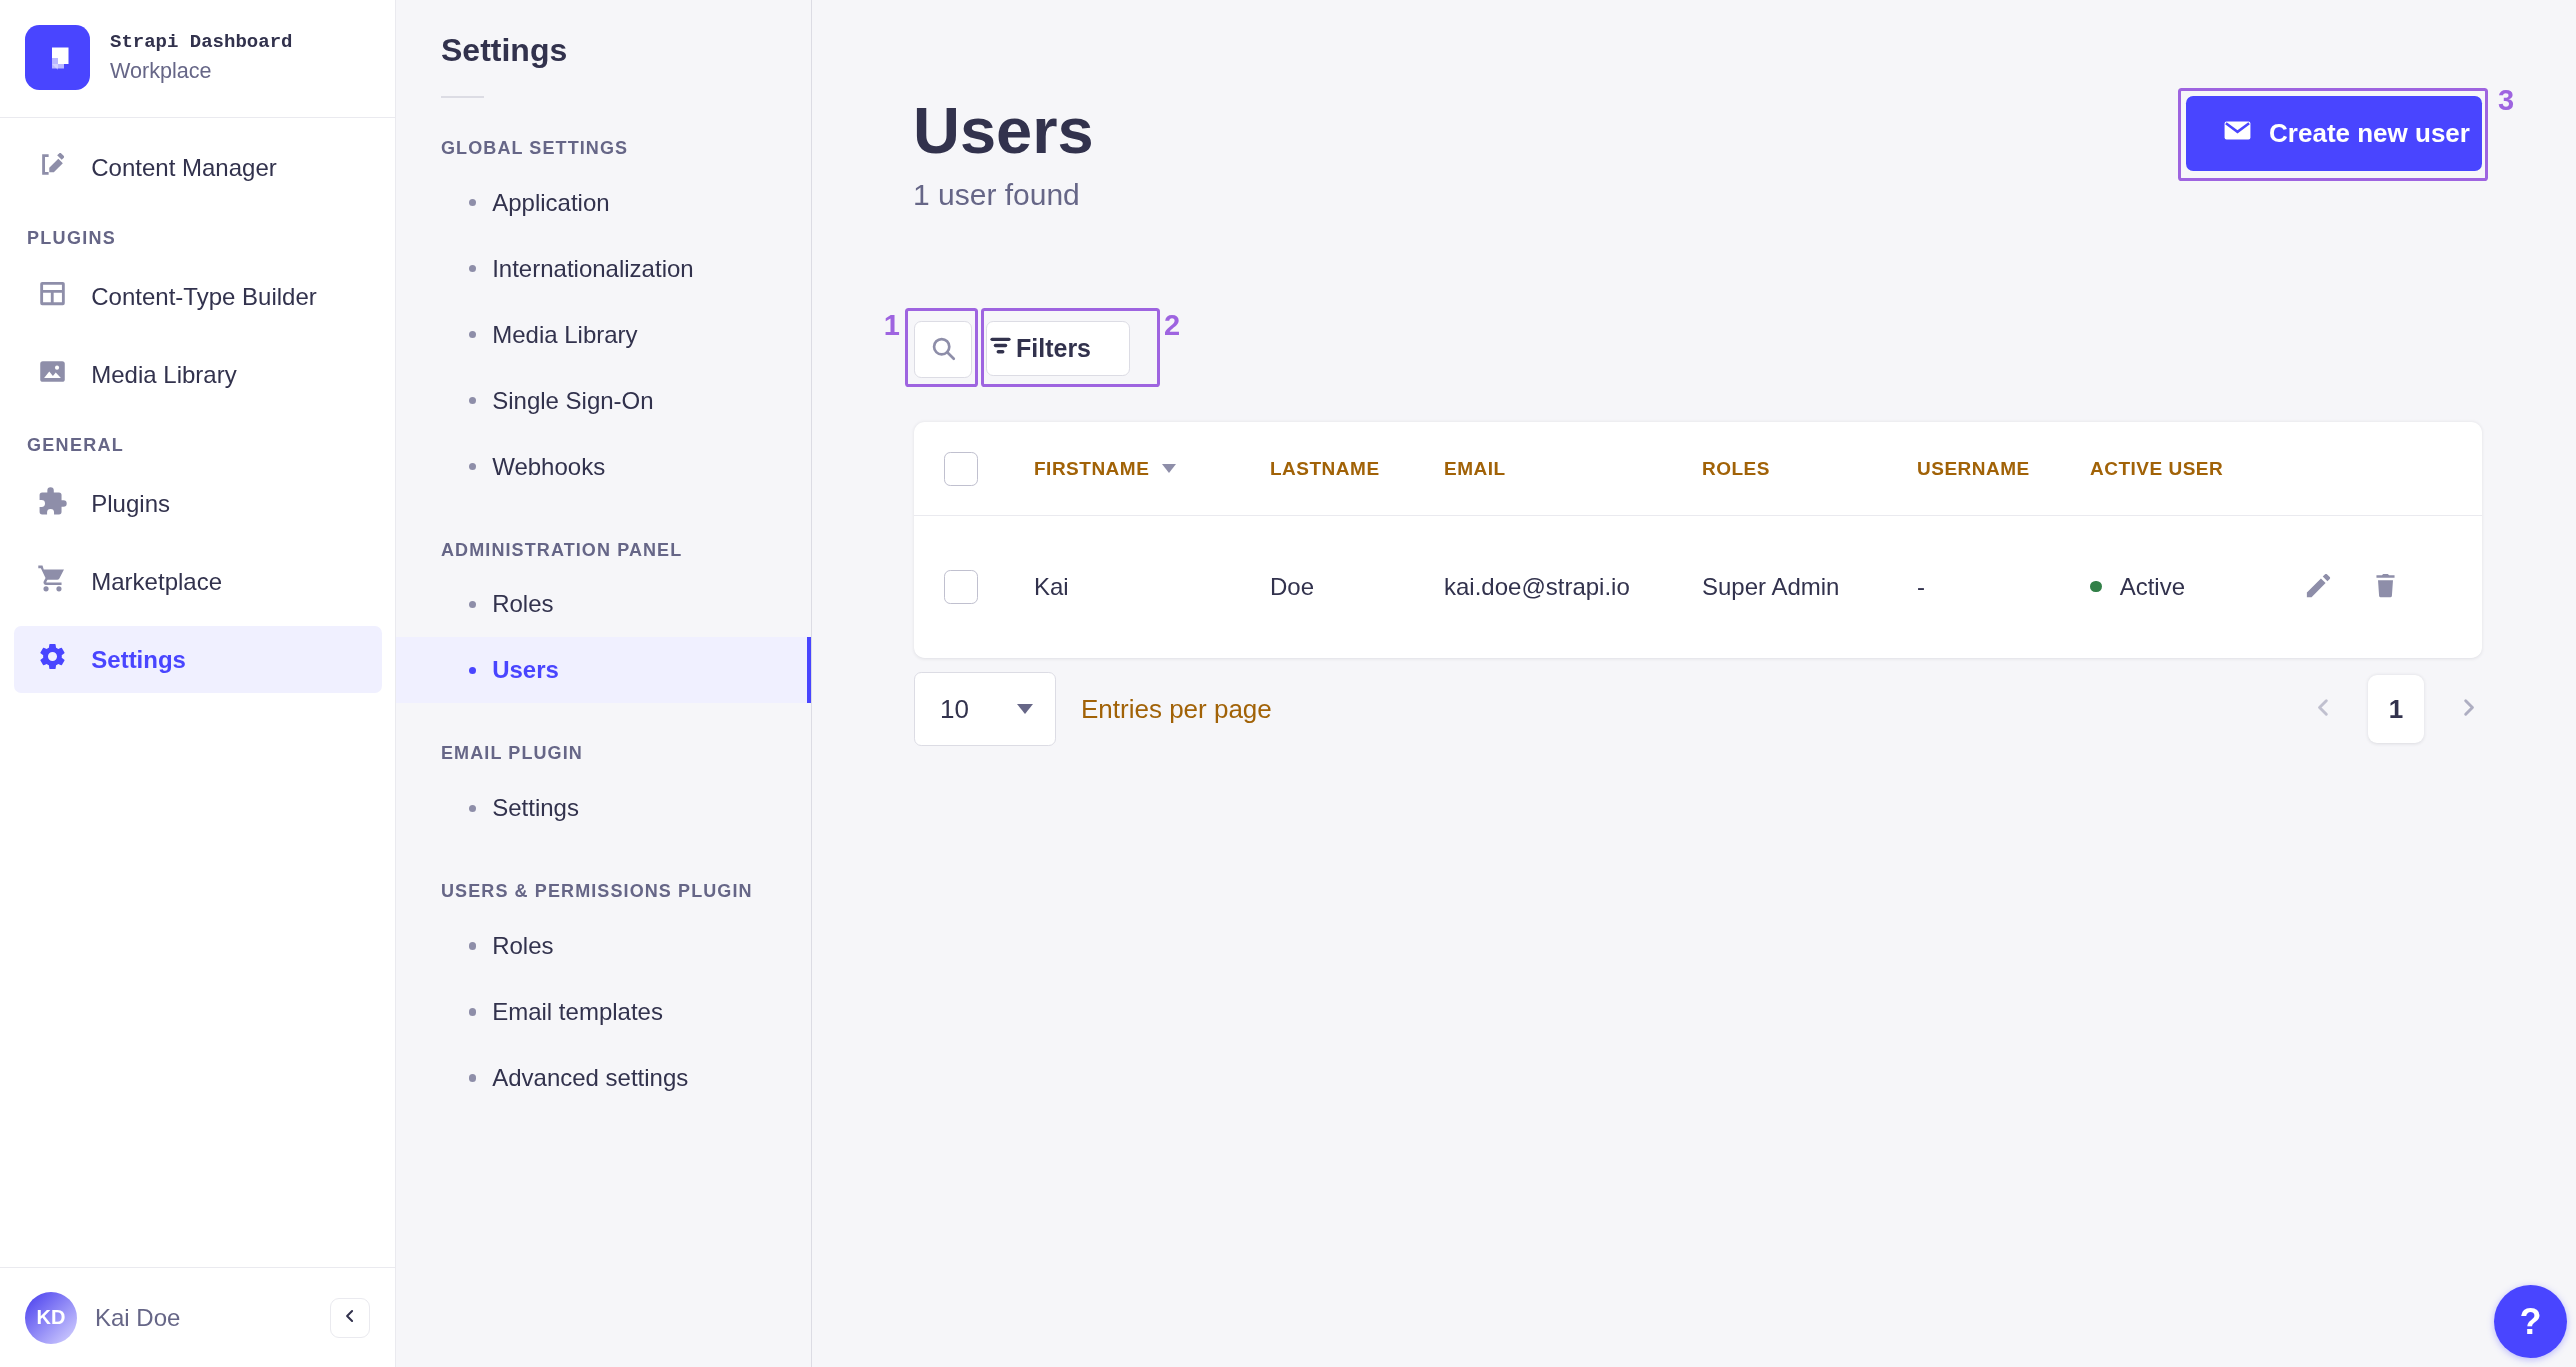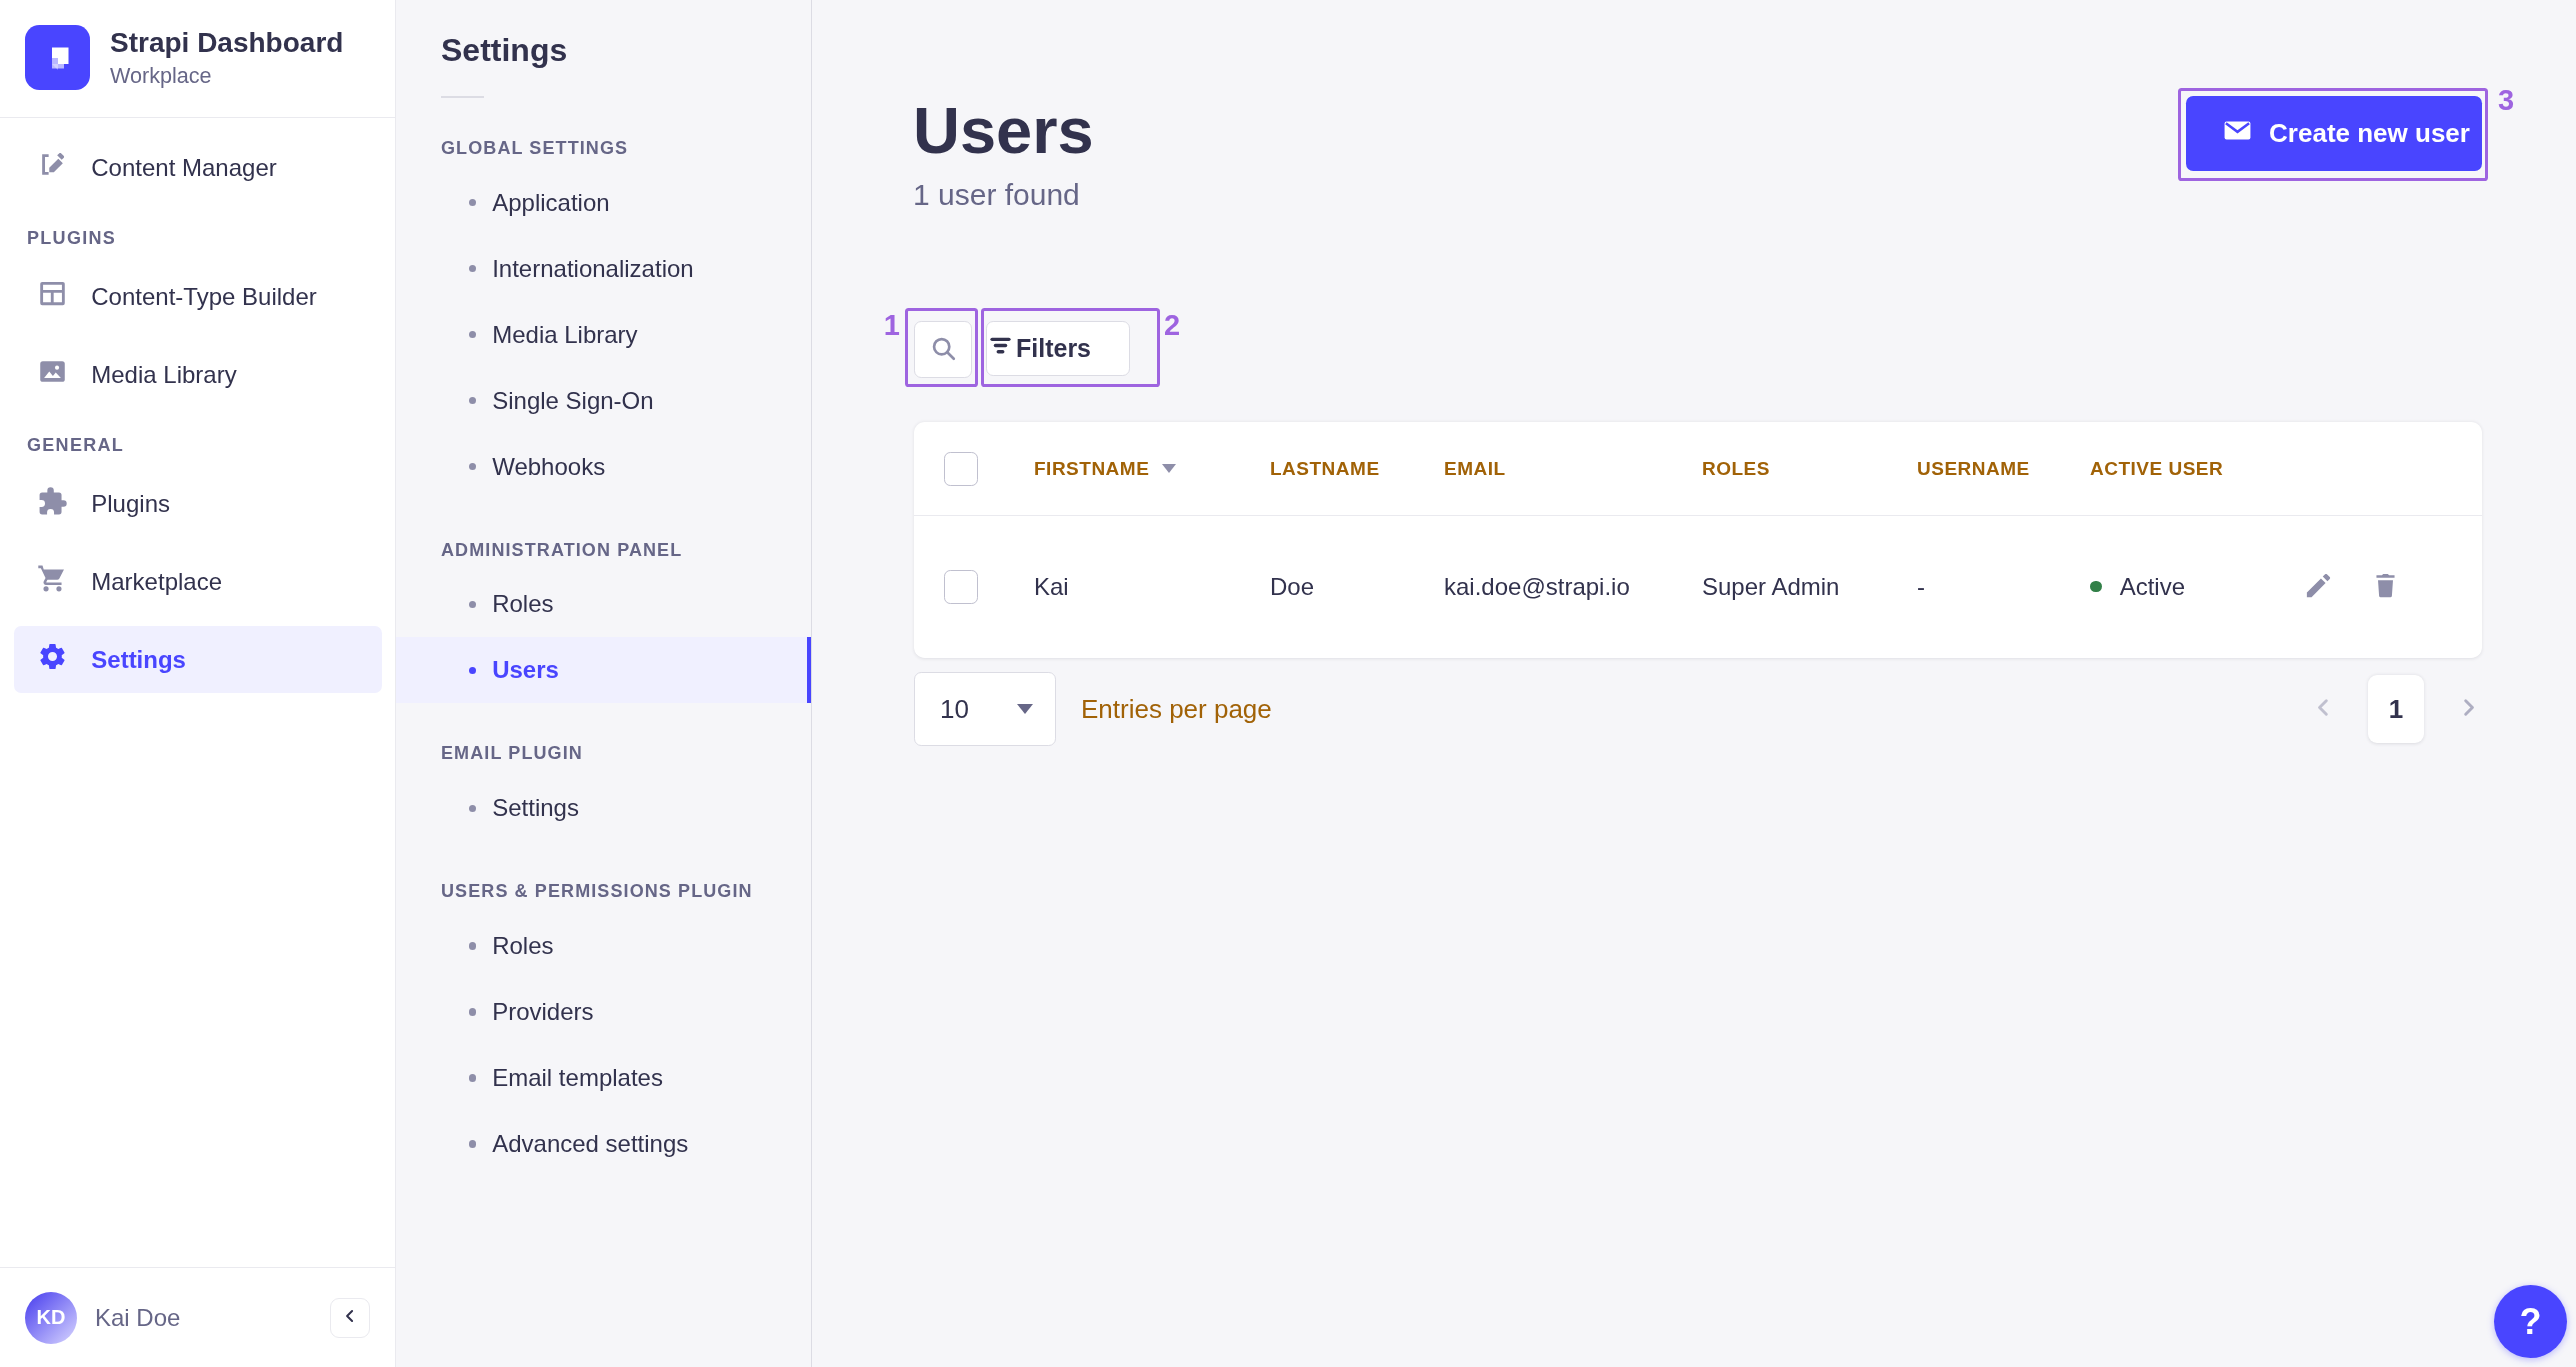--- a/index.html
+++ b/index.html
@@ -14,21 +14,21 @@
   
   .sidebar {
     width:396px; background:#ffffff; border-right:0.9px solid #eaeaef;
     display:flex; flex-direction:column; flex-shrink:0;
   }
   .brand { display:flex; align-items:center; gap:20px; padding:25px 25px 27px 25px; }
   .brand-logo {
     width:65px; height:65px; border-radius:14.4px; background:#4945ff;
     display:flex; align-items:center; justify-content:center; flex-shrink:0;
   }
-  .brand-text .brand-title { font-size:28px; font-weight:bold; color:#32324d; line-height:1.2; }
+  .brand-text .brand-title { font-size:19px; font-weight:bold; color:#32324d; line-height:1.2;font-family:Liberation Mono, monospace; }
   .brand-text .brand-sub   { font-size:21.6px; color:#666687; margin-top:3.6px; }
   .sidebar-divider { border-bottom:0.9px solid #eaeaef; }
   .nav { padding:16px 0 0 0; }
   .nav-item {
     display:flex; align-items:center; gap:23.4px; height:67px;
     margin:0 13.5px 10.8px 13.5px; padding:0 23.4px; border-radius:7.2px;
     font-size:24px; color:#32324d; cursor:pointer;
   }
   .nav-item svg { flex-shrink:0; }
   .nav-item.active { background:#f0f0ff; color:#4945ff; font-weight:bold; }
@@ -273,24 +273,20 @@
   <div class="subnav-group-label">EMAIL PLUGIN</div>
   <div class="subnav-item">
       <span class="bullet"></span>
       <span>Settings</span>
     </div>
 
   <div class="subnav-group-label">USERS &amp; PERMISSIONS PLUGIN</div>
   <div class="subnav-item">
       <span class="bullet"></span>
       <span>Roles</span>
-    </div>
-  <div class="subnav-item">
-      <span class="bullet"></span>
-      <span>Providers</span>
     </div>
   <div class="subnav-item">
       <span class="bullet"></span>
       <span>Email templates</span>
     </div>
   <div class="subnav-item">
       <span class="bullet"></span>
       <span>Advanced settings</span>
     </div>
 </aside>

